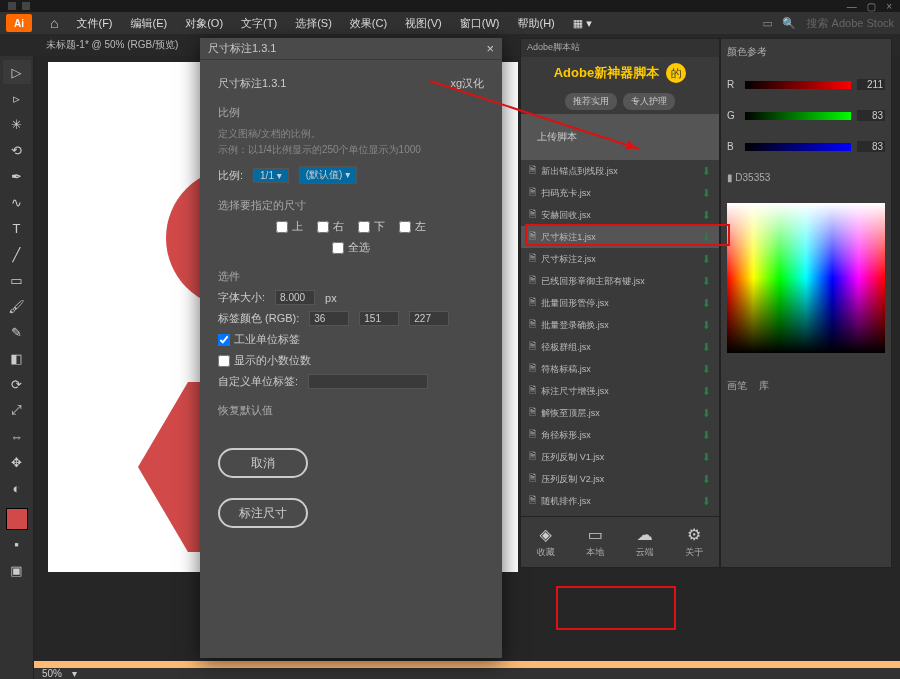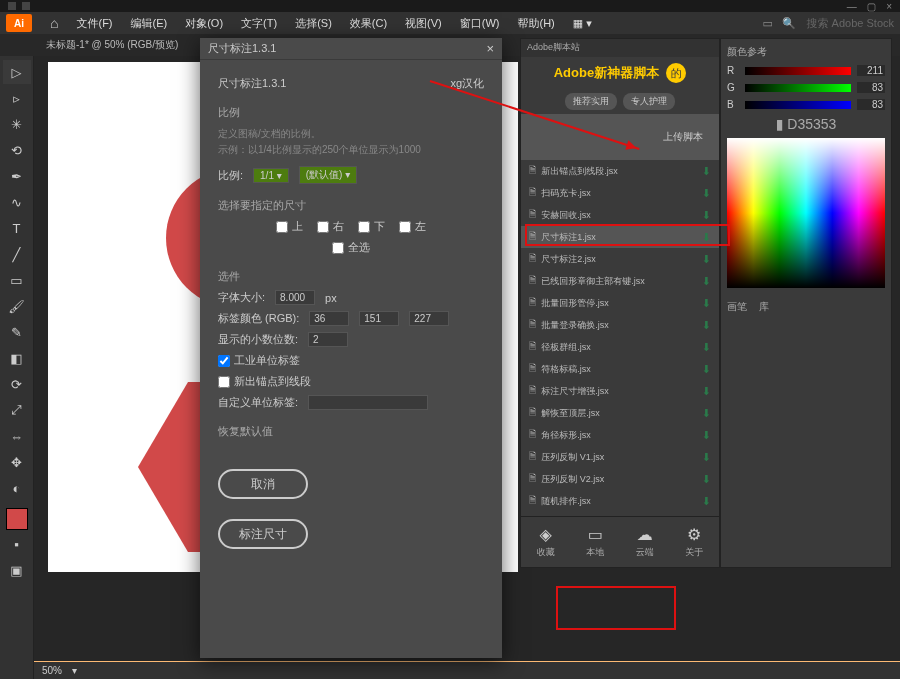--- a/index.html
+++ b/index.html
@@ -16,60 +16,60 @@
 .workarea { position: absolute; top: 56px; bottom: 0; left: 0; right: 0; display: flex; }
 .tools { width: 34px; background: #323232; display: flex; flex-direction: column; align-items: center; gap: 2px; padding-top: 4px; border-right: 1px solid #222; }
 .tools .t { width: 28px; height: 24px; display: flex; align-items: center; justify-content: center; color: #ccc; font-size: 13px; cursor: pointer; }
 .tools .t.sel { background: #3a3a3a; }
 .tools .swatch { width: 22px; height: 22px; background: #d14949; border: 1px solid #000; margin-top: 6px; position: relative; }
 .tools .swatch::after { content: ""; position: absolute; top: 6px; left: 6px; width: 22px; height: 22px; background: #fff; border: 1px solid #000; z-index: -1; }
 .canvas { flex: 1; background: #262626; position: relative; }
 .artboard { position: absolute; top: 6px; left: 14px; width: 470px; height: 510px; background: #fff; }
 .circle { position: absolute; left: 118px; top: 106px; width: 140px; height: 140px; background: #d14949; border-radius: 50%; }
 .hexagon { position: absolute; left: 90px; top: 320px; width: 200px; height: 170px; background: #d14949; clip-path: polygon(25% 0%, 75% 0%, 100% 50%, 75% 100%, 25% 100%, 0% 50%); }
-.zoombar { position: absolute; bottom: 0; left: 0; height: 18px; width: 100%; background: #323232; color: #ccc; display: flex; align-items: center; padding: 0 8px; font-size: 10px; gap: 10px; border-top: 1px solid #fdba74; }
+.zoombar { position: absolute; bottom: 0; left: 0; height: 18px; width: 100%; background: #323232; color: #ccc; display: flex; align-items: center; padding: 0 8px; font-size: 10px; gap: 10px; border-top: 7px solid #fdba74; }
 .dialog { position: absolute; top: 38px; left: 200px; width: 302px; height: 620px; background: #4a4a4a; color: #ccc; font-size: 11px; box-shadow: 0 4px 20px rgba(0,0,0,0.6); }
 .dlg-title { height: 22px; background: #4a4a4a; display: flex; align-items: center; justify-content: space-between; padding: 0 8px; border-bottom: 1px solid #3a3a3a; }
 .dlg-title .x { cursor: pointer; font-size: 13px; color: #ccc; }
 .dlg-body { padding: 10px 18px; }
 .dlg-row { display: flex; align-items: center; gap: 10px; margin: 6px 0; }
 .dlg-section { color: #aaa; margin: 14px 0 6px; font-size: 11px; }
 .dlg-info { color: #888; font-size: 10px; line-height: 1.6; }
 .dlg-body input[type=text] { background: #3a3a3a; border: 1px solid #555; color: #ccc; padding: 1px 4px; width: 40px; font-size: 10px; }
-.dlg-body select, .dlg-body .sel { background: #4d7c0f; border: 1px solid #555; color: #ccc; padding: 1px 6px; font-size: 10px; }
+.dlg-body select, .dlg-body .sel { background: #0369a1; border: 1px solid #555; color: #ccc; padding: 1px 6px; font-size: 10px; }
 .chk { display: inline-flex; align-items: center; gap: 4px; color: #ccc; }
 .chk input { width: 12px; height: 12px; }
 .dlg-buttons { display: flex; gap: 20px; justify-content: center; margin-top: 30px; flex-direction: column; }
 .dlg-buttons button { background: transparent; border: 2px solid #ccc; border-radius: 18px; color: #ccc; width: 90px; height: 30px; font-size: 12px; cursor: pointer; }
 .redbox { border: 2px solid #d11; position: absolute; }
 .panel-right { position: absolute; top: 38px; right: 0; width: 380px; height: 530px; display: flex; }
 .scripts { width: 200px; background: #3a3a3a; border: 1px solid #222; display: flex; flex-direction: column; }
 .scripts-hd { padding: 6px; text-align: center; }
 .scripts-hd .title { color: #ffcb00; font-weight: bold; font-size: 13px; }
 .scripts-hd .logo2 { display: inline-flex; width: 20px; height: 20px; background: #ffcb00; border-radius: 50%; color: #3a3a3a; align-items: center; justify-content: center; font-size: 11px; margin-left: 4px; }
 .scripts-tabs { display: flex; gap: 6px; justify-content: center; margin: 4px 0; }
 .scripts-tabs .tb { background: #555; padding: 2px 8px; border-radius: 8px; font-size: 9px; cursor: pointer; }
-.scripts-cat { background: #555; text-align: right; padding: 16px; font-size: 10px; }
+.scripts-cat { background: #555; text-align: left; padding: 16px; font-size: 10px; }
 .scripts-list { flex: 1; overflow: hidden; }
 .scripts-list .item { display: flex; align-items: center; gap: 5px; padding: 3px 8px; font-size: 9px; color: #bbb; cursor: pointer; justify-content: space-between; }
 .scripts-list .item .nm { display: flex; align-items: center; gap: 5px; overflow: hidden; white-space: nowrap; }
 .scripts-list .item .dl { color: #2a7a4a; font-size: 11px; }
 .scripts-list .item.hi { background: #555; }
 .scripts-foot { display: flex; justify-content: space-around; padding: 8px 0; border-top: 1px solid #222; }
 .scripts-foot .fb { display: flex; flex-direction: column; align-items: center; gap: 2px; font-size: 9px; color: #aaa; cursor: pointer; }
 .scripts-foot .fb .ic { font-size: 16px; color: #ccc; }
-.colorpanel { width: 172px; background: #3a3a3a; border: 1px solid #222; padding: 6px; display: flex; flex-direction: column; gap: 6px; }
+.colorpanel { width: 172px; background: #3a3a3a; border: 1px solid #222; padding: 6px; display: flex; flex-direction: column; gap: 20px; }
 .cp-title { font-size: 10px; color: #aaa; }
 .slider { display: flex; align-items: center; gap: 6px; }
 .slider .lab { width: 12px; font-size: 10px; }
 .slider .track { flex: 1; height: 8px; background: linear-gradient(to right, #000, #f00); position: relative; }
 .slider.g .track { background: linear-gradient(to right, #000, #0f0); }
 .slider.b .track { background: linear-gradient(to right, #000, #00f); }
 .slider .val { width: 28px; background: #2a2a2a; text-align: right; padding: 0 2px; font-size: 10px; }
-.hex { text-align: center; font-size: 14px; color: #aaa; }
+.hex { text-align: left; font-size: 10px; color: #aaa; }
 .spectrum { height: 150px; background: linear-gradient(to bottom, rgba(255,255,255,1) 0%, rgba(255,255,255,0) 50%, rgba(0,0,0,0) 50%, rgba(0,0,0,1) 100%), linear-gradient(to right, #f00, #ff0, #0f0, #0ff, #00f, #f0f, #f00); }
 .cp-tabs { display: flex; gap: 12px; font-size: 10px; color: #aaa; margin-top: 6px; }
 .arrow { position: absolute; top: 80px; left: 430px; width: 220px; height: 2px; background: #d11; transform: rotate(18deg); transform-origin: left center; z-index: 50; }
 .arrow::after { content: ""; position: absolute; right: -2px; top: -4px; border: 5px solid transparent; border-left: 10px solid #d11; }
 .sky { position: absolute; bottom: 0; left: 200px; right: 0; height: 80px; background: linear-gradient(#7aa6c8, #b9d0dc); z-index: -1; }
 </style>
 </head>
 <body>
 
 <div class="topbar">
@@ -192,33 +192,29 @@
       <input type="text" value="8.000" style="">
       <span>px</span>
     </div>
     <div class="dlg-row">
       <span>标签颜色 (RGB):</span>
       <input type="text" value="36" style="">
       <input type="text" value="151" style="">
       <input type="text" value="227" style="">
     </div>
     <div class="dlg-row">
-      <span>显示的小数位数:</span>
-      <input type="text" value="2" style="">
-    </div>
-    <div class="dlg-row">
         <label class="chk">
           <input type="checkbox" checked="" style="">
           <span>工业单位标签</span>
         </label>
       </div>
     <div class="dlg-row">
         <label class="chk">
           <input type="checkbox" style="">
-          <span>新出锚点到线段</span>
+          <span>显示的小数位数</span>
         </label>
       </div>
     <div class="dlg-row">
       <span>自定义单位标签:</span>
       <input type="text" style="width: 120px;">
     </div>
     <div class="dlg-section">恢复默认值</div>
     <div class="dlg-buttons">
       <button>取消</button>
       <button>标注尺寸</button>

